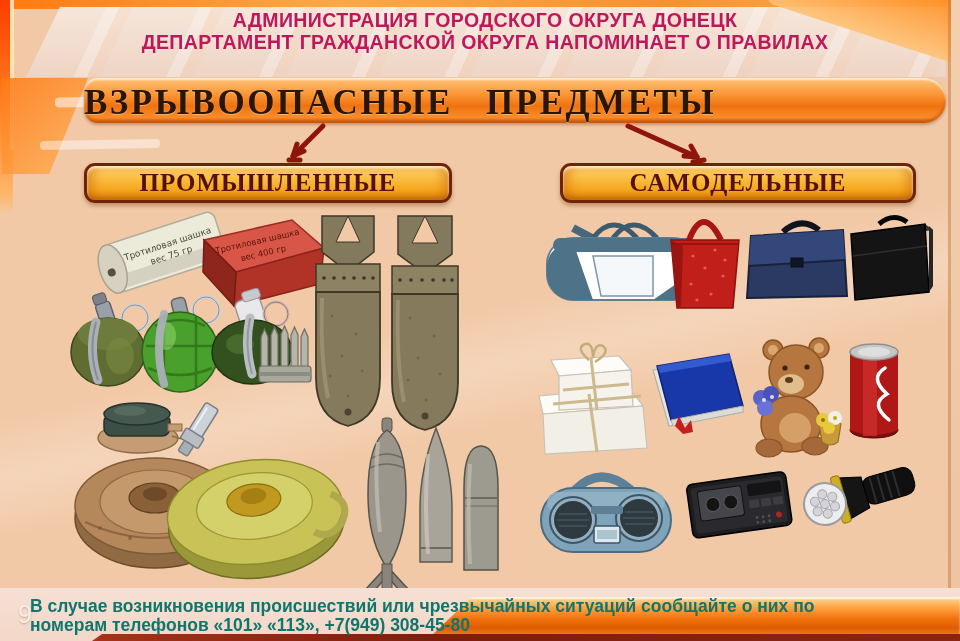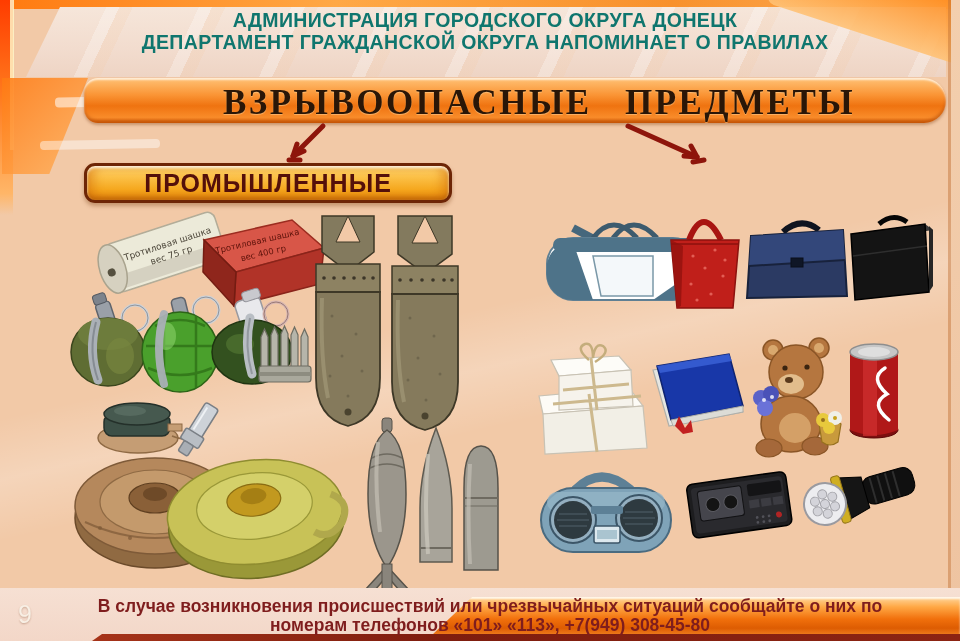--- a/index.html
+++ b/index.html
@@ -28,53 +28,53 @@
     clip-path:polygon(0 0,100% 0,55% 100%,0 100%);}
   .stair1{left:55px;top:96px;width:180px;height:10px;background:rgba(255,255,255,.55);transform:rotate(-1deg);border-radius:4px;}
   .stair2{left:40px;top:140px;width:120px;height:9px;background:rgba(255,255,255,.45);transform:rotate(-1deg);border-radius:4px;}
   .sheen{left:-80px;top:300px;width:1200px;height:120px;transform:rotate(-13deg);
     background:linear-gradient(180deg,rgba(255,255,255,0),rgba(255,255,255,.22) 50%,rgba(255,255,255,0));}
   .right-edge{right:9px;top:0;width:3px;height:641px;background:rgba(190,110,50,.45);}
   .right-col{right:0;top:0;width:9px;height:641px;background:linear-gradient(180deg,#f3cfae,#eec3a0);}
 
   
   .header-text{left:30px;top:10px;width:910px;text-align:center;
-    color:#0f766e;font-weight:bold;font-size:19.5px;line-height:21.5px;letter-spacing:.4px;}
+    color:#be185d;font-weight:bold;font-size:19.5px;line-height:21.5px;letter-spacing:.4px;}
 
   
   .title-band{left:84px;top:78px;width:862px;height:45px;border-radius:14px 22px 22px 14px;
     background:linear-gradient(180deg,#ffc276 0%,#fa9434 38%,#ef7310 62%,#f98c2a 88%,#e2670a 100%);
     box-shadow:inset 0 2px 2px rgba(255,255,255,.7),inset 0 -3px 3px rgba(160,60,0,.45),0 2px 3px rgba(120,50,0,.35);}
-  .title-text{left:76px;top:83px;width:830px;text-align:center;
+  .title-text{left:84px;top:83px;width:830px;
     font-family:"Liberation Serif",serif;font-weight:bold;font-size:35px;
-    letter-spacing:2.5px;word-spacing:22px;color:#2a1607;text-shadow:0 1px 1px rgba(255,210,150,.6);padding-left:48px;}
+    letter-spacing:2.5px;word-spacing:22px;color:#2a1607;text-shadow:0 1px 1px rgba(255,210,150,.6);}
 
   
   .cat-btn{height:34px;border:3px solid #6d2506;border-radius:11px;
     background:linear-gradient(180deg,#ffd977 0%,#fcc24a 30%,#f5a81f 68%,#e8890e 100%);
     box-shadow:inset 0 2px 3px rgba(255,255,255,.85),inset 0 -3px 4px rgba(150,70,0,.4),
       inset 8px 0 10px rgba(210,110,10,.45),inset -8px 0 10px rgba(210,110,10,.45),
       0 3px 4px rgba(110,45,0,.35);
-    text-align:center;font-family:Liberation Sans, sans-serif;font-weight:bold;
+    text-align:center;font-family:Liberation Serif, serif;font-weight:bold;
     font-size:25px;line-height:34px;letter-spacing:1px;color:#54100a;}
   .btn-left{left:84px;top:163px;width:362px;}
   .btn-right{left:560px;top:163px;width:350px;}
 
   
   .footer-bg{left:0;top:588px;width:960px;height:53px;
     background:linear-gradient(180deg,#f6e0d3,#f3d7c8);}
   .footer-band{left:432px;top:597px;width:528px;height:38px;
     background:linear-gradient(180deg,#ffd79d 0%,#ffa845 26%,#f6white 40%,#f1700c 58%,#dd5c02 82%,#ef7d1e 100%);
     background:linear-gradient(180deg,#ffd79d 0%,#ffa845 26%,#f1700c 58%,#dd5c02 82%,#ef7d1e 100%);
     clip-path:polygon(40px 0,100% 0,100% 100%,0 100%);
     box-shadow:inset 0 2px 2px rgba(255,255,255,.8);}
   .footer-maroon{left:92px;top:634px;width:868px;height:7px;
     background:linear-gradient(90deg,#a63319,#7e1d0e 40%,#8c2413);
     clip-path:polygon(10px 0,100% 0,100% 100%,0 100%);}
-  .footer-line{left:30px;width:920px;text-align:center;color:#7f1d1d;
+  .footer-line{left:30px;width:920px;color:#0f766e;
     font-weight:bold;font-size:17.5px;line-height:19px;}
   .fl1{top:597px;} .fl2{top:616px;}
   .page-num{left:18px;top:600px;font-size:25px;color:#f9f1e7;opacity:.92;
     text-shadow:0 1px 2px rgba(120,70,40,.4);}
 
   svg text{font-family:"DejaVu Sans",sans-serif;}
 </style>
 </head>
 <body>
 
@@ -104,20 +104,21 @@
   <svg class="abs" style="left:0;top:0" width="960" height="641">
     <g stroke="#8e150b" stroke-width="5" fill="none" stroke-linecap="round">
       <path d="M323,126 L293,156"></path>
       <path d="M293,156 L304,151 M293,156 L297,144 M289,160 L300,160"></path>
       <path d="M628,126 L697,157"></path>
       <path d="M697,157 L684,156 M697,157 L691,146 M693,162 L704,160"></path>
     </g>
   </svg>
 
   <div class="abs cat-btn btn-left">ПРОМЫШЛЕННЫЕ</div>
+  <div class="abs cat-btn btn-right">САМОДЕЛЬНЫЕ</div>
 
   <svg class="abs" style="left:60px;top:206px" width="472" height="386" viewBox="0 0 472 386">
 
     <g transform="translate(105,46) rotate(-18)">
       <rect x="-58" y="-25" width="116" height="50" rx="8" fill="#ecead e"></rect>
       <rect x="-58" y="-25" width="116" height="50" rx="8" fill="#ecead9" stroke="#b3ad99" stroke-width="1.5"></rect>
       <rect x="-58" y="8" width="116" height="14" rx="6" fill="#cfcaba" opacity=".8"></rect>
       <ellipse cx="-55" cy="0" rx="13" ry="25" fill="#d6d1c0" stroke="#a9a38e" stroke-width="1.5"></ellipse>
       <circle cx="-57" cy="3" r="4" fill="#55503f"></circle>
       <text x="5" y="-4" font-size="9" fill="#4a4438" text-anchor="middle">Тротиловая шашка</text>

